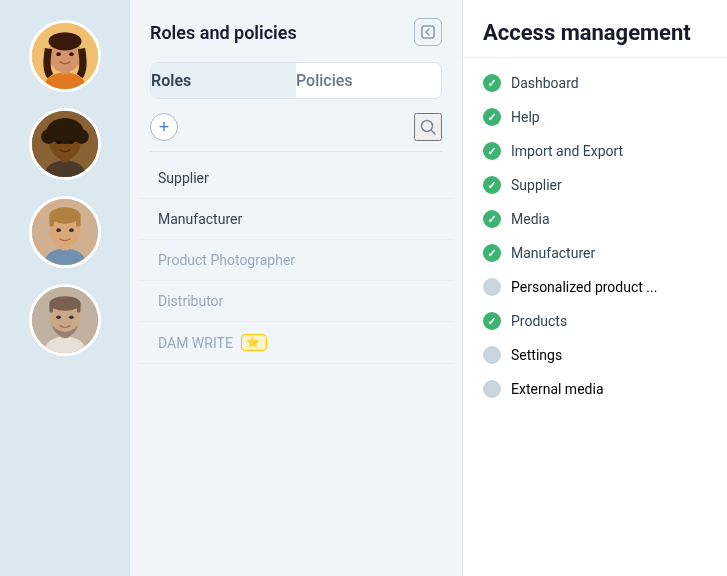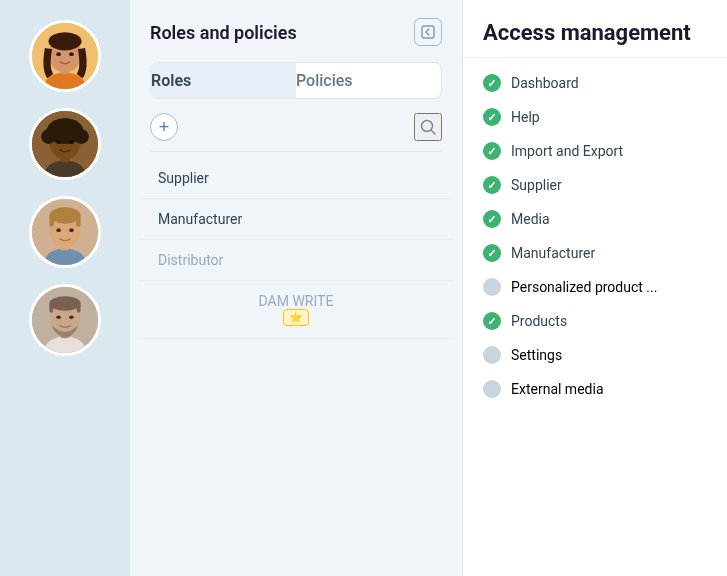--- a/index.html
+++ b/index.html
@@ -154,22 +154,21 @@
       border-bottom: 1px solid #e8eef4;
     }
 
     .role-item.faded {
       color: #99aabc;
     }
 
     .role-item.has-badge {
       display: flex;
       align-items: center;
-      gap: 0;
-      flex-direction: column;
+      gap: 8px;
     }
 
     .badge-yellow {
       font-size: 11px;
       background: #fff3cd;
       color: #856404;
       border: 1px solid #ffc107;
       border-radius: 4px;
       padding: 1px 5px;
     }
@@ -370,20 +369,23 @@
   <div class="divider"></div>
 
   <div class="roles-list">
     <div class="role-item">
       <span>Supplier</span>
     </div>
     <div class="role-item">
       <span>Manufacturer</span>
     </div>
     <div class="role-item faded">
+      <span>Product Photographer</span>
+    </div>
+    <div class="role-item faded">
       <span>Distributor</span>
     </div>
     <div class="role-item faded has-badge">
       <span>DAM WRITE</span>
       <span class="badge-yellow">⭐</span>
     </div>
   </div>
 </div>
 
 <div class="right-panel">

